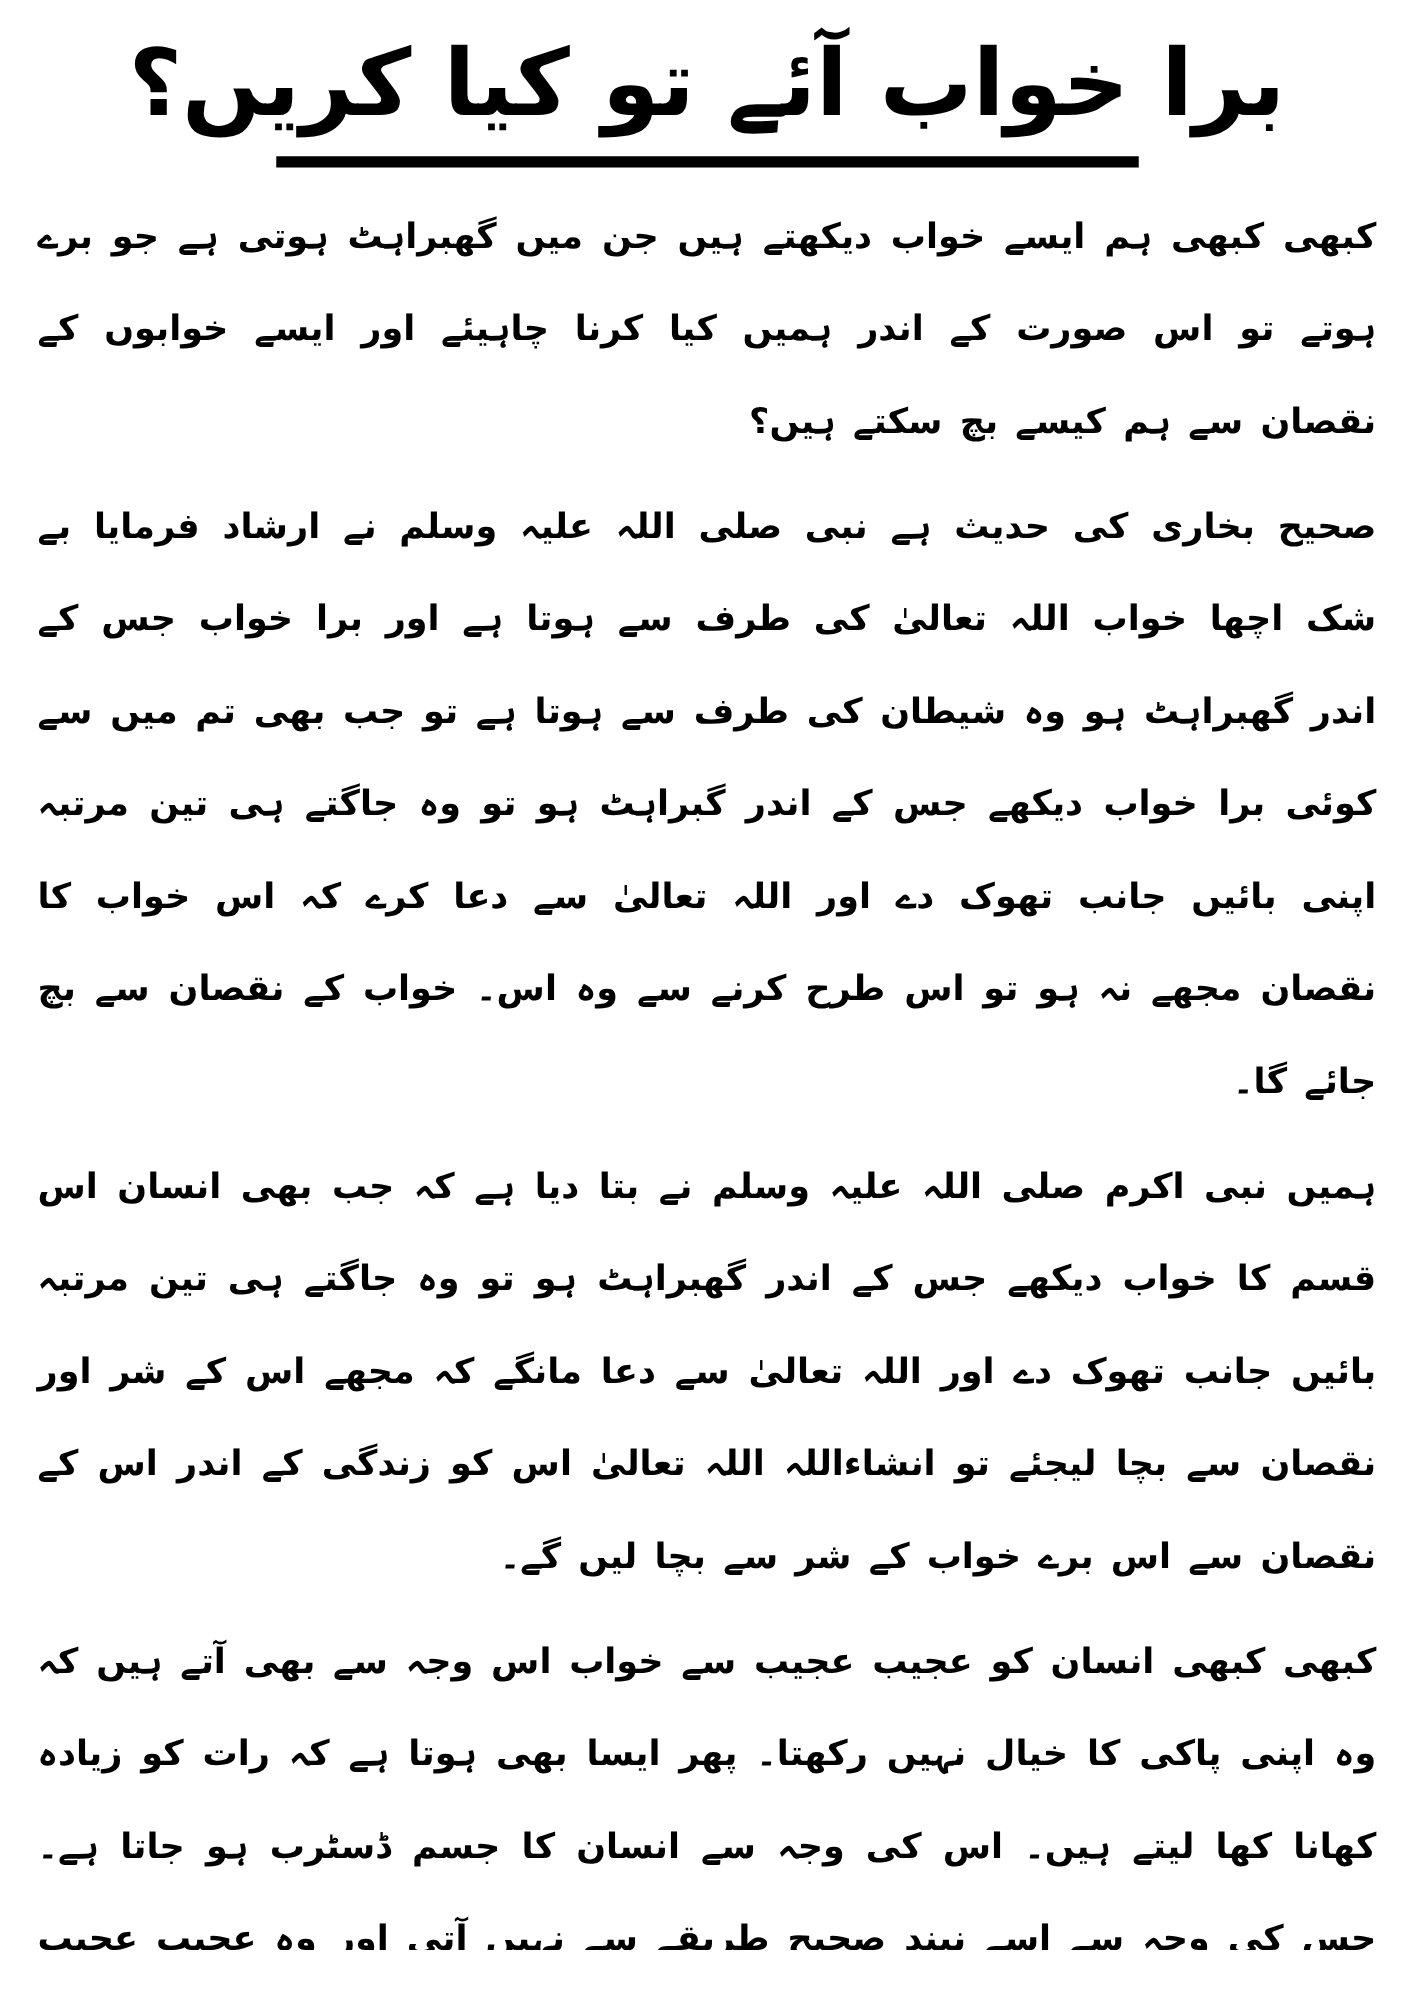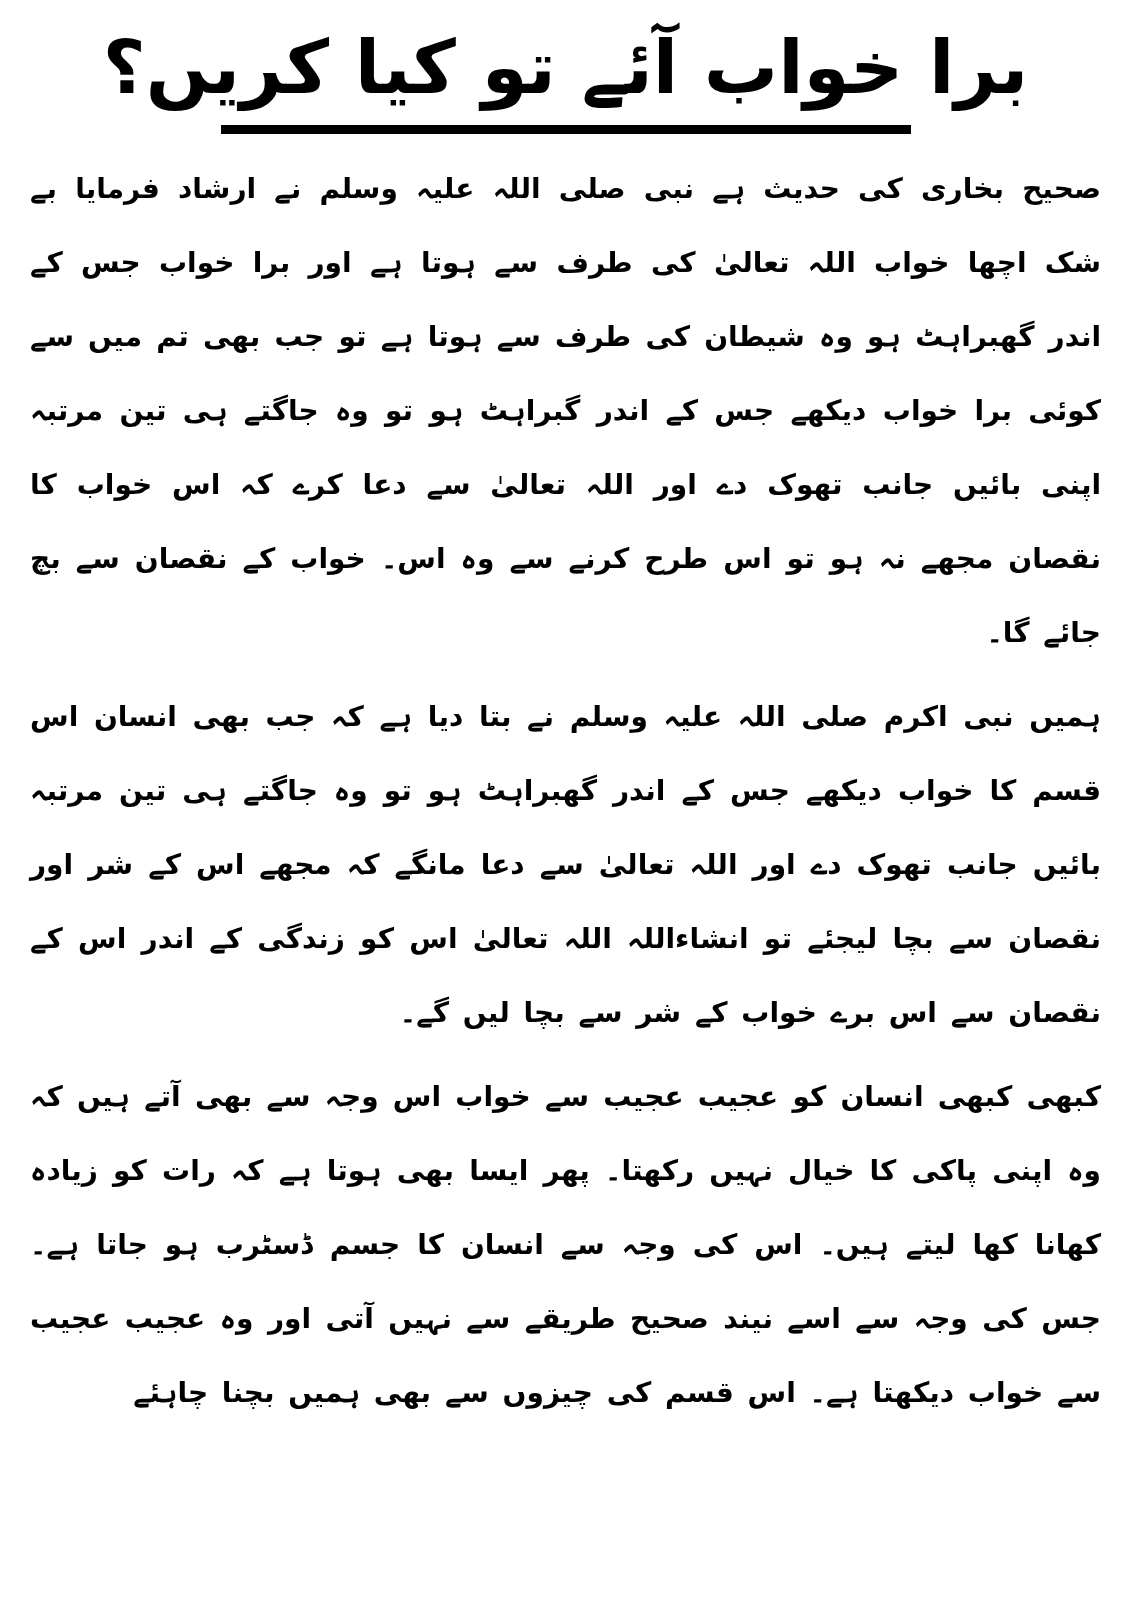--- a/index.html
+++ b/index.html
@@ -58,18 +58,19 @@
 <body>
 
 <div class="page">
 
   <header class="title-block">
     <h1 class="article-title">برا خواب آئے تو کیا کریں؟</h1>
     <div class="title-underline"></div>
   </header>
 
   <main class="article-body">
+    <p>کبھی کبھی ہم ایسے خواب دیکھتے ہیں جن میں گھبراہٹ ہوتی ہے جو برے ہوتے تو اس صورت کے اندر ہمیں کیا کرنا چاہیئے اور ایسے خوابوں کے نقصان سے ہم کیسے بچ سکتے ہیں؟</p>
     <p>صحیح بخاری کی حدیث ہے نبی صلی اللہ علیہ وسلم نے ارشاد فرمایا بے شک اچھا خواب اللہ تعالیٰ کی طرف سے ہوتا ہے اور برا خواب جس کے اندر گھبراہٹ ہو وہ شیطان کی طرف سے ہوتا ہے تو جب بھی تم میں سے کوئی برا خواب دیکھے جس کے اندر گبراہٹ ہو تو وہ جاگتے ہی تین مرتبہ اپنی بائیں جانب تھوک دے اور اللہ تعالیٰ سے دعا کرے کہ اس خواب کا نقصان مجھے نہ ہو تو اس طرح کرنے سے وہ اس۔ خواب کے نقصان سے بچ جائے گا۔</p>
     <p>ہمیں نبی اکرم صلی اللہ علیہ وسلم نے بتا دیا ہے کہ جب بھی انسان اس قسم کا خواب دیکھے جس کے اندر گھبراہٹ ہو تو وہ جاگتے ہی تین مرتبہ بائیں جانب تھوک دے اور اللہ تعالیٰ سے دعا مانگے کہ مجھے اس کے شر اور نقصان سے بچا لیجئے تو انشاءاللہ اللہ تعالیٰ اس کو زندگی کے اندر اس کے نقصان سے اس برے خواب کے شر سے بچا لیں گے۔</p>
     <p>کبھی کبھی انسان کو عجیب عجیب سے خواب اس وجہ سے بھی آتے ہیں کہ وہ اپنی پاکی کا خیال نہیں رکھتا۔ پھر ایسا بھی ہوتا ہے کہ رات کو زیادہ کھانا کھا لیتے ہیں۔ اس کی وجہ سے انسان کا جسم ڈسٹرب ہو جاتا ہے۔ جس کی وجہ سے اسے نیند صحیح طریقے سے نہیں آتی اور وہ عجیب عجیب سے خواب دیکھتا ہے۔ اس قسم کی چیزوں سے بھی ہمیں بچنا چاہئے</p>
   </main>
 
 </div>
 
 </body></html>

